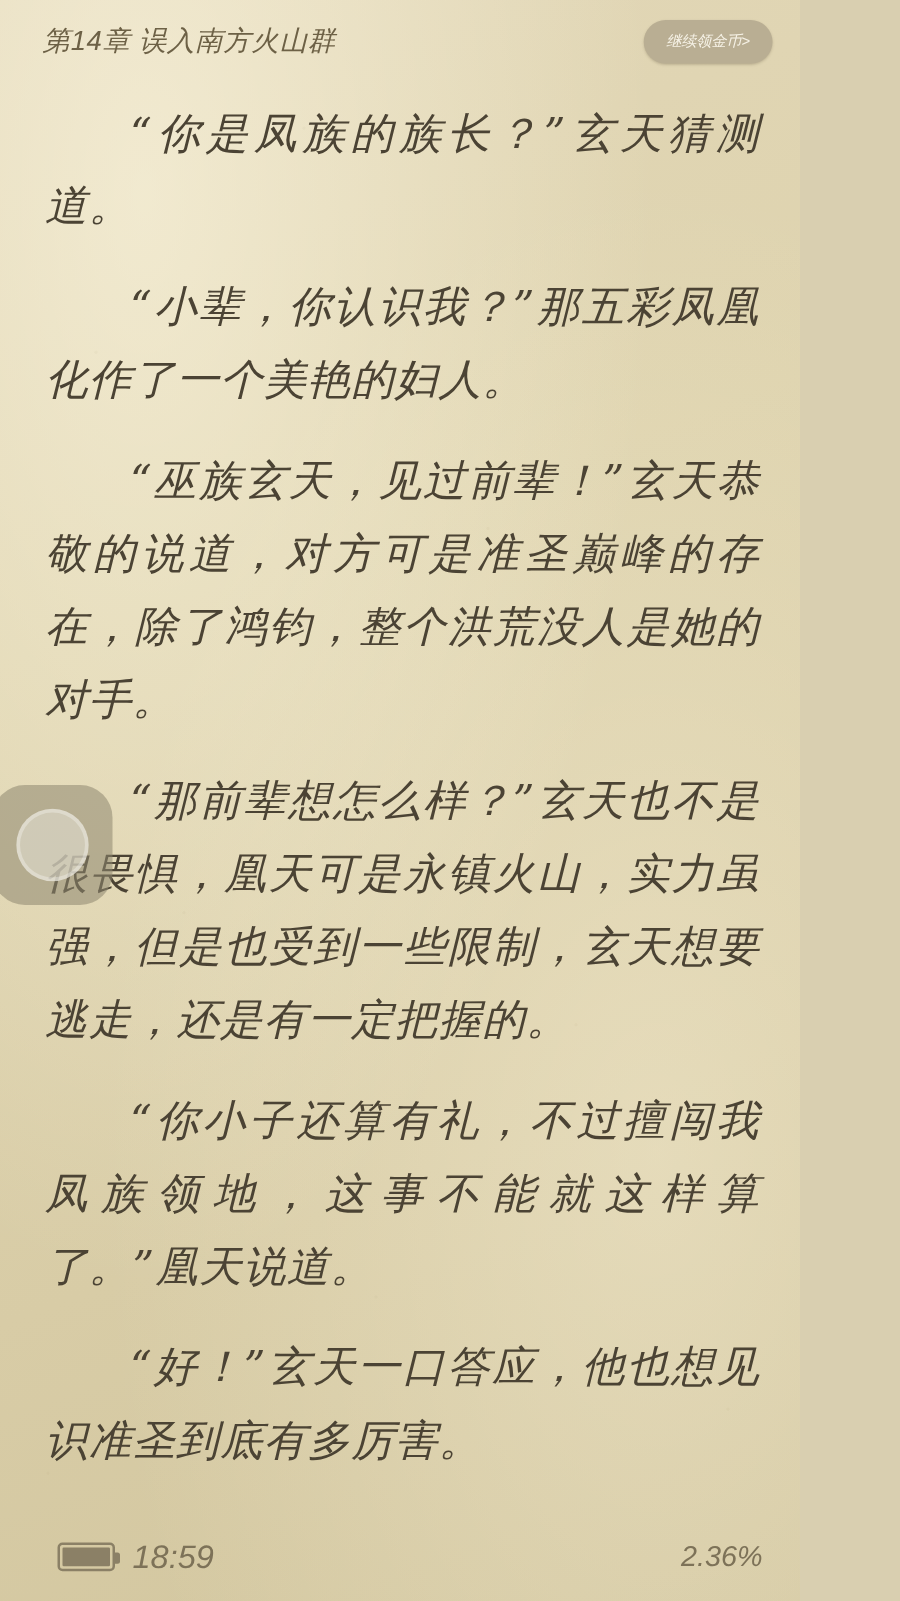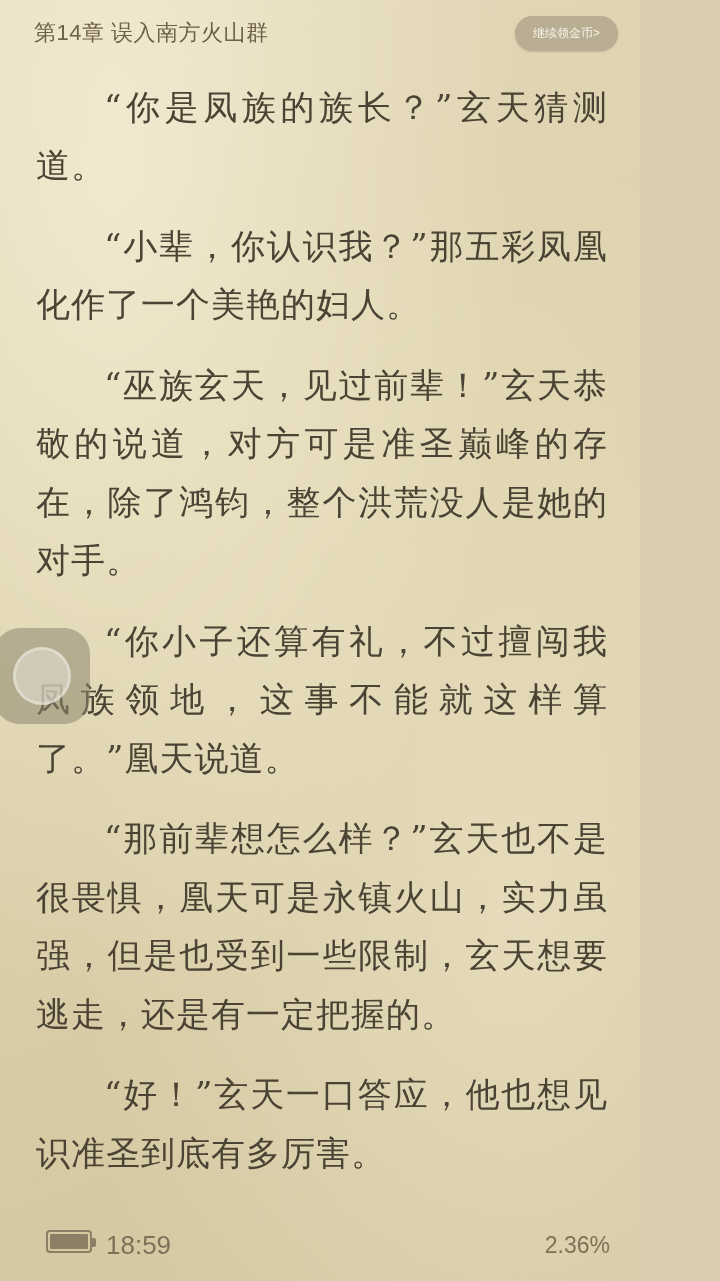--- a/index.html
+++ b/index.html
@@ -16,20 +16,21 @@
   .reader {
     position: relative;
     width: 640px;
     height: 1281px;
     background:
       radial-gradient(ellipse at 18% 12%, rgba(255,250,230,0.55), rgba(255,250,230,0) 55%),
       radial-gradient(ellipse at 82% 72%, rgba(255,248,225,0.35), rgba(255,248,225,0) 60%),
       linear-gradient(160deg, #e2d7b8 0%, #ded3ae 35%, #d8ccA6 70%, #d2c69f 100%);
     box-sizing: border-box;
     overflow: hidden;
+    font-style: italic;
   }
   
   .paper-noise {
     position: absolute;
     inset: 0;
     pointer-events: none;
     opacity: 0.35;
     background-image:
       radial-gradient(circle at 12% 22%, rgba(120,100,60,0.12) 0 1px, transparent 1.6px),
       radial-gradient(circle at 38% 8%, rgba(120,100,60,0.10) 0 1px, transparent 1.6px),
@@ -139,21 +140,21 @@
     align-items: center;
     justify-content: space-between;
     padding: 0 30px 0 46px;
     box-sizing: border-box;
     color: #7d7258;
     font-family: "Liberation Sans", sans-serif;
     font-size: 25px;
   }
   .left-status {
     display: flex;
-    align-items: flex-start;
+    align-items: center;
     gap: 14px;
   }
   .battery {
     position: relative;
     width: 46px;
     height: 23px;
     border: 2px solid #8b8066;
     border-radius: 4px;
     box-sizing: border-box;
     padding: 2px;
@@ -185,22 +186,22 @@
 
   <div class="topbar">
     <div class="chapter-title">第14章 误入南方火山群</div>
     <div class="coin-button">继续领金币&gt;</div>
   </div>
 
   <div class="content">
     <p class="para">“你是凤族的族长？”玄天猜测道。</p>
     <p class="para">“小辈，你认识我？”那五彩凤凰化作了一个美艳的妇人。</p>
     <p class="para">“巫族玄天，见过前辈！”玄天恭敬的说道，对方可是准圣巅峰的存在，除了鸿钧，整个洪荒没人是她的对手。</p>
+    <p class="para">“那前辈想怎么样？”玄天也不是很畏惧，凰天可是永镇火山，实力虽强，但是也受到一些限制，玄天想要逃走，还是有一定把握的。</p>
     <p class="para">“你小子还算有礼，不过擅闯我凤族领地，这事不能就这样算了。”凰天说道。</p>
-    <p class="para">“那前辈想怎么样？”玄天也不是很畏惧，凰天可是永镇火山，实力虽强，但是也受到一些限制，玄天想要逃走，还是有一定把握的。</p>
     <p class="para">“好！”玄天一口答应，他也想见识准圣到底有多厉害。</p>
   </div>
 
   <div class="float-handle">
     <div class="ring"></div>
   </div>
 
   <div class="bottombar">
     <div class="left-status">
       <div class="battery">

